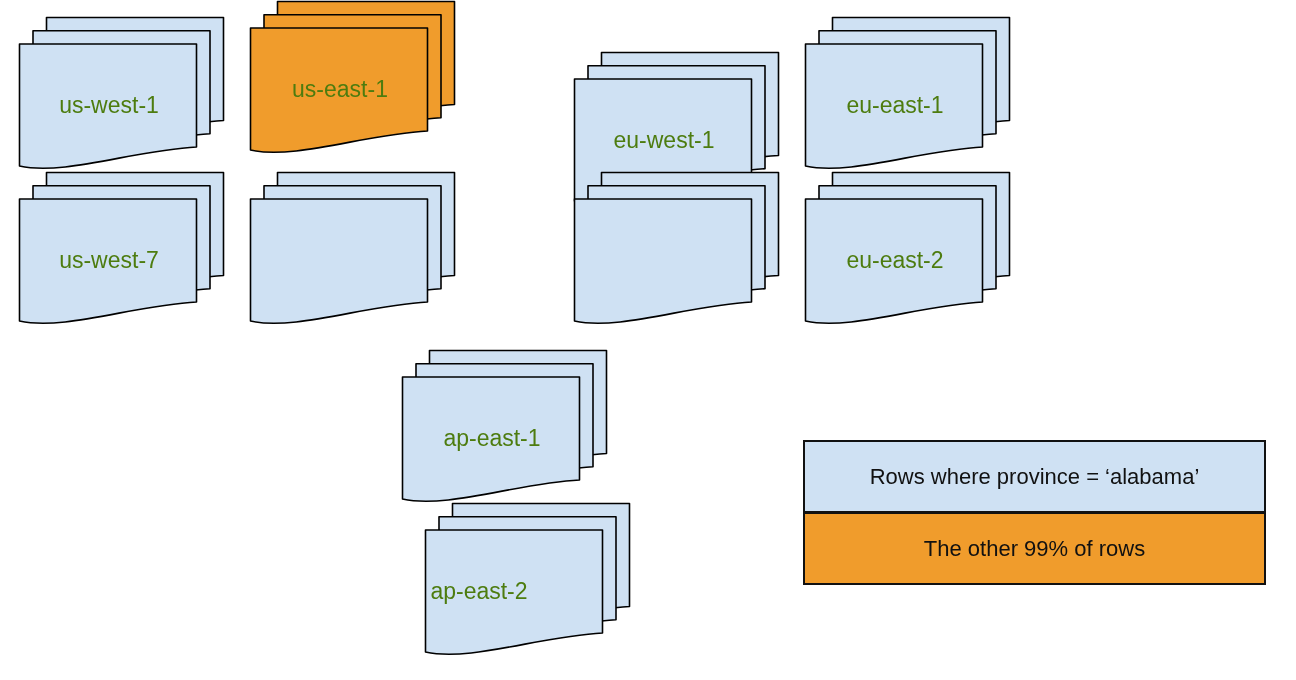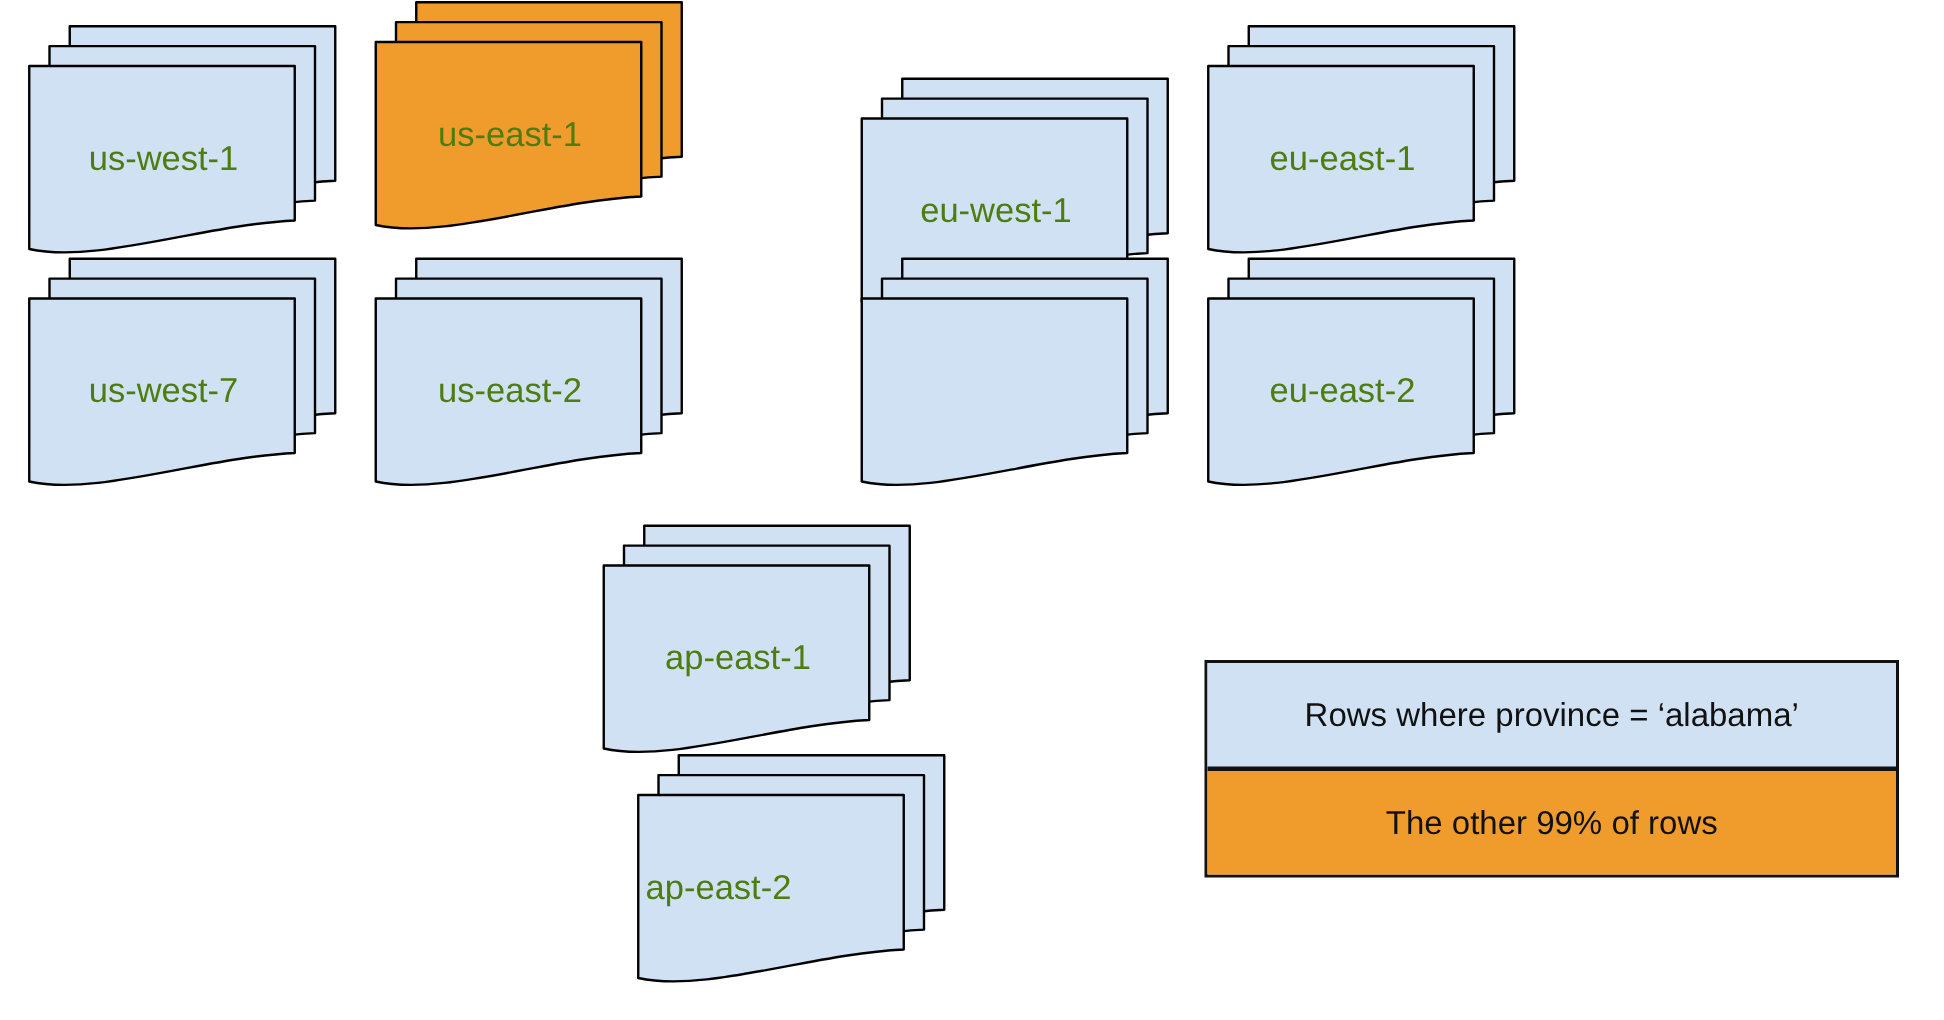--- a/index.html
+++ b/index.html
@@ -119,21 +119,20 @@
     </svg>
     <div class="label">us-west-7</div>
   </div>
 
   <div class="stack blue" style="left:249px; top:171px;">
     <svg width="207" height="164" viewBox="0 0 207 164">
       <use href="#doc" xlink:href="#doc" class="doc" transform="translate(28.5,1.5)"></use>
       <use href="#doc" xlink:href="#doc" class="doc" transform="translate(15,14.75)"></use>
       <use href="#doc" xlink:href="#doc" class="doc" transform="translate(1.5,28)"></use>
     </svg>
-    <div class="label">us-east-2</div>
   </div>
 
   <div class="stack blue" style="left:573px; top:171px;">
     <svg width="207" height="164" viewBox="0 0 207 164">
       <use href="#doc" xlink:href="#doc" class="doc" transform="translate(28.5,1.5)"></use>
       <use href="#doc" xlink:href="#doc" class="doc" transform="translate(15,14.75)"></use>
       <use href="#doc" xlink:href="#doc" class="doc" transform="translate(1.5,28)"></use>
     </svg>
   </div>
 

